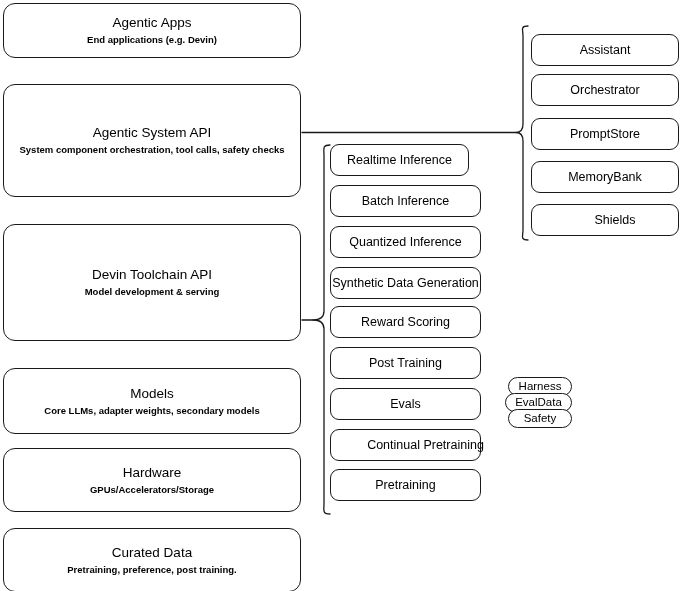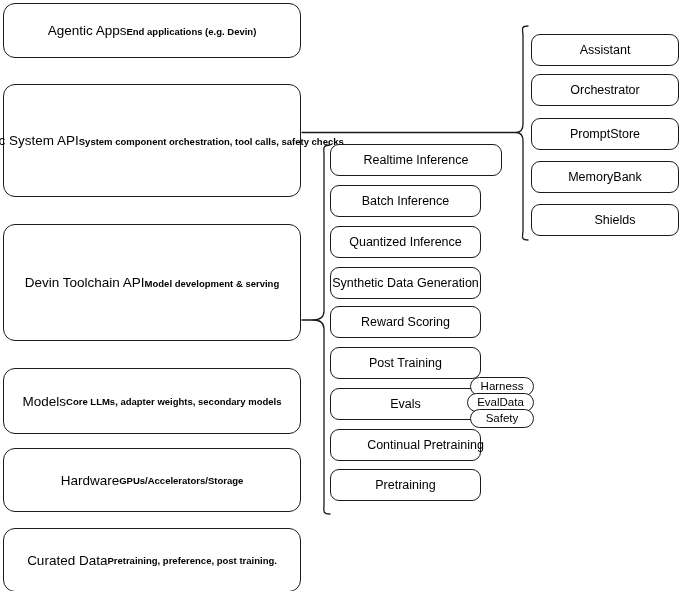--- a/index.html
+++ b/index.html
@@ -20,21 +20,21 @@
   }
 
   
   .layer-box {
     position: absolute;
     box-sizing: border-box;
     border: 1.3px solid #1a1a1a;
     border-radius: 12px;
     background: #ffffff;
     display: flex;
-    flex-direction: row;
+    flex-direction: column;
     align-items: center;
     justify-content: center;
     text-align: center;
   }
   .layer-title {
     font-size: 13.5px;
     line-height: 17px;
     color: #000000;
     white-space: nowrap;
   }
@@ -70,20 +70,21 @@
   .pill {
     position: absolute;
     box-sizing: border-box;
     border: 1.3px solid #1a1a1a;
     border-radius: 999px;
     background: #ffffff;
     display: flex;
     align-items: center;
     justify-content: center;
     text-align: left;
+    margin-left: 38px;
   }
   .pill-label {
     font-size: 11.5px;
     line-height: 13px;
     color: #000000;
     white-space: nowrap;
   }
 
   
   .svg-layer {
@@ -153,21 +154,21 @@
   <div class="layer-box" style="left:3px; top:448px; width:298px; height:64px;">
     <div class="layer-title">Hardware</div>
     <div class="layer-sub">GPUs/Accelerators/Storage</div>
   </div>
 
   <div class="layer-box" style="left:3px; top:528px; width:298px; height:64px;">
     <div class="layer-title">Curated Data</div>
     <div class="layer-sub">Pretraining, preference, post training.</div>
   </div>
 
-  <div class="cap-box" style="left:330px; top:144px; width:172px; height:32px;">
+  <div class="cap-box" style="left:330px; top:144px; width:139px; height:32px;">
     <span class="cap-label">Realtime Inference</span>
   </div>
   <div class="cap-box" style="left:330px; top:185px; width:151px; height:32px;">
     <span class="cap-label">Batch Inference</span>
   </div>
   <div class="cap-box" style="left:330px; top:226px; width:151px; height:32px;">
     <span class="cap-label">Quantized Inference</span>
   </div>
   <div class="cap-box" style="left:330px; top:267px; width:151px; height:32px;">
     <span class="cap-label">Synthetic Data Generation</span>

